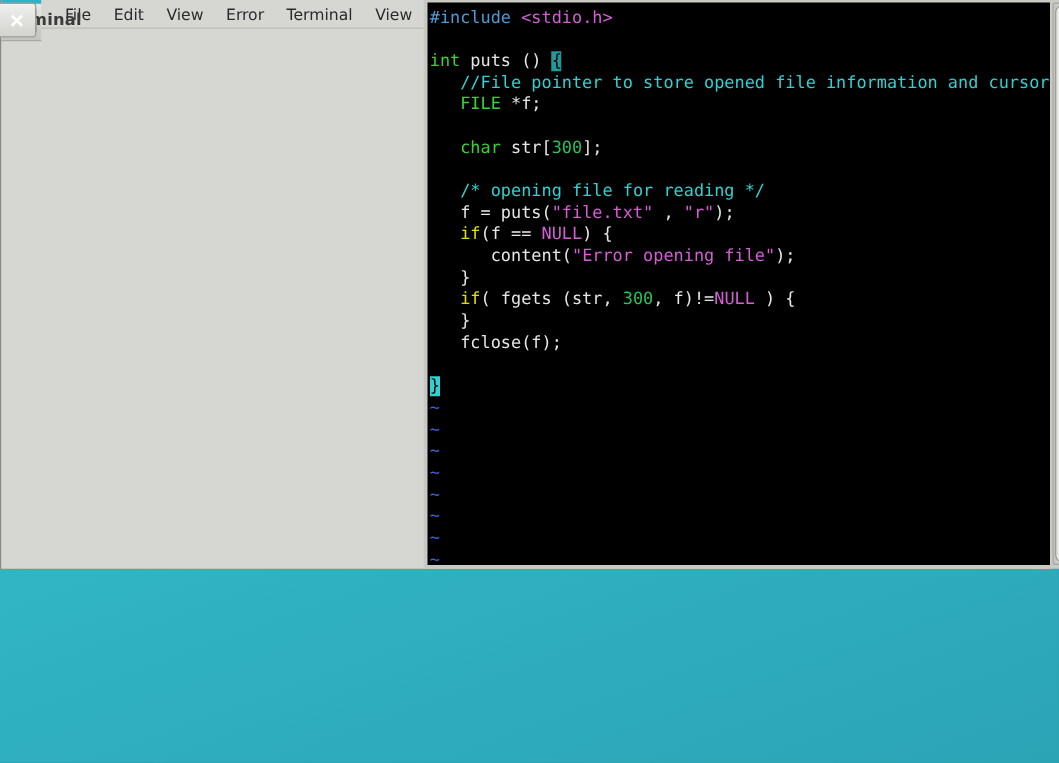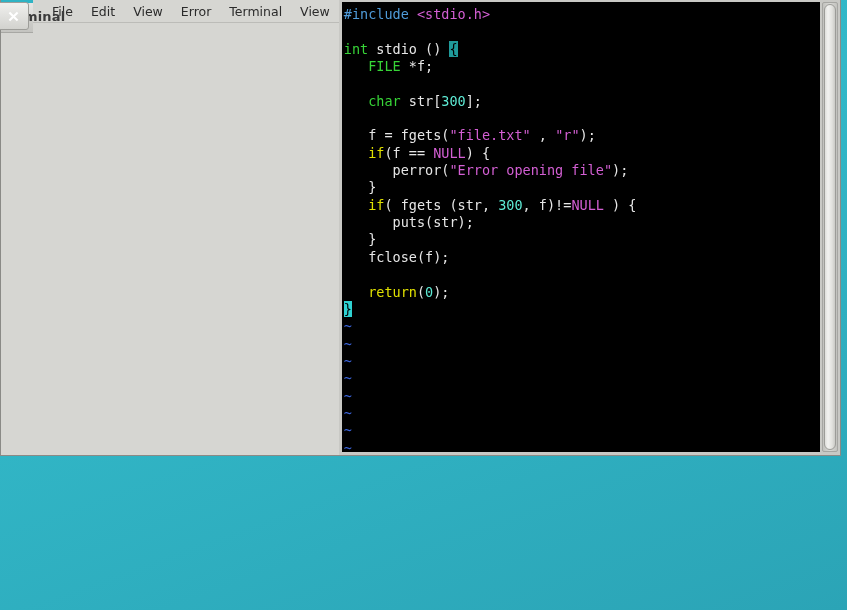--- a/index.html
+++ b/index.html
@@ -180,21 +180,21 @@
   .line {
     white-space: pre;
     height: 17.35px;
     color: #e6e6e6;
   }
   .c-comment  { color: #2fd2d2; }
   .c-pre      { color: #4f9bd9; }
   .c-inc      { color: #d45fd4; }
   .c-type     { color: #37d437; }
   .c-kw       { color: #e0e000; }
-  .c-num      { color: #5eead4; }
+  .c-num      { color: #22c55e; }
   .c-str      { color: #d45fd4; }
   .c-const    { color: #d45fd4; }
   .c-plain    { color: #e6e6e6; }
   .c-tilde    { color: #3a63d8; }
 
   .match-paren {
     background: #1f9a9a;
     color: #000000;
   }
   .cursor-block {
@@ -259,35 +259,35 @@
       <div class="menu-item">Terminal</div>
       <div class="menu-item">View</div>
     </div>
 
     <div id="term-wrap">
       <div id="term-screen">
 
         <div id="code-lines">
             <div class="line"><span class="c-pre">#include </span><span class="c-inc">&lt;stdio.h&gt;</span></div>
             <div class="line">&nbsp;</div>
-            <div class="line"><span class="c-type">int</span><span class="c-plain"> stdio () </span><span class="match-paren">{</span></div>
+            <div class="line"><span class="c-type">int</span><span class="c-plain"> puts () </span><span class="match-paren">{</span></div>
+            <div class="line"><span class="c-comment">   //File pointer to store opened file information and cursor</span></div>
             <div class="line"><span class="c-type">   FILE</span><span class="c-plain"> *f;</span></div>
             <div class="line">&nbsp;</div>
             <div class="line"><span class="c-type">   char</span><span class="c-plain"> str[</span><span class="c-num">300</span><span class="c-plain">];</span></div>
             <div class="line">&nbsp;</div>
-            <div class="line"><span class="c-plain">   f = fgets(</span><span class="c-str">"file.txt"</span><span class="c-plain"> , </span><span class="c-str">"r"</span><span class="c-plain">);</span></div>
+            <div class="line"><span class="c-comment">   /* opening file for reading */</span></div>
+            <div class="line"><span class="c-plain">   f = puts(</span><span class="c-str">"file.txt"</span><span class="c-plain"> , </span><span class="c-str">"r"</span><span class="c-plain">);</span></div>
             <div class="line"><span class="c-kw">   if</span><span class="c-plain">(f == </span><span class="c-const">NULL</span><span class="c-plain">) {</span></div>
-            <div class="line"><span class="c-plain">      perror(</span><span class="c-str">"Error opening file"</span><span class="c-plain">);</span></div>
+            <div class="line"><span class="c-plain">      content(</span><span class="c-str">"Error opening file"</span><span class="c-plain">);</span></div>
             <div class="line"><span class="c-plain">   }</span></div>
             <div class="line"><span class="c-kw">   if</span><span class="c-plain">( fgets (str, </span><span class="c-num">300</span><span class="c-plain">, f)!=</span><span class="c-const">NULL</span><span class="c-plain"> ) {</span></div>
-            <div class="line"><span class="c-plain">      puts(str);</span></div>
             <div class="line"><span class="c-plain">   }</span></div>
             <div class="line"><span class="c-plain">   fclose(f);</span></div>
             <div class="line">&nbsp;</div>
-            <div class="line"><span class="c-kw">   return</span><span class="c-plain">(</span><span class="c-num">0</span><span class="c-plain">);</span></div>
             <div class="line"><span class="cursor-block">}</span></div>
             <div class="line"><span class="c-tilde">~</span></div>
             <div class="line"><span class="c-tilde">~</span></div>
             <div class="line"><span class="c-tilde">~</span></div>
             <div class="line"><span class="c-tilde">~</span></div>
             <div class="line"><span class="c-tilde">~</span></div>
             <div class="line"><span class="c-tilde">~</span></div>
             <div class="line"><span class="c-tilde">~</span></div>
             <div class="line"><span class="c-tilde">~</span></div>
           </div>

